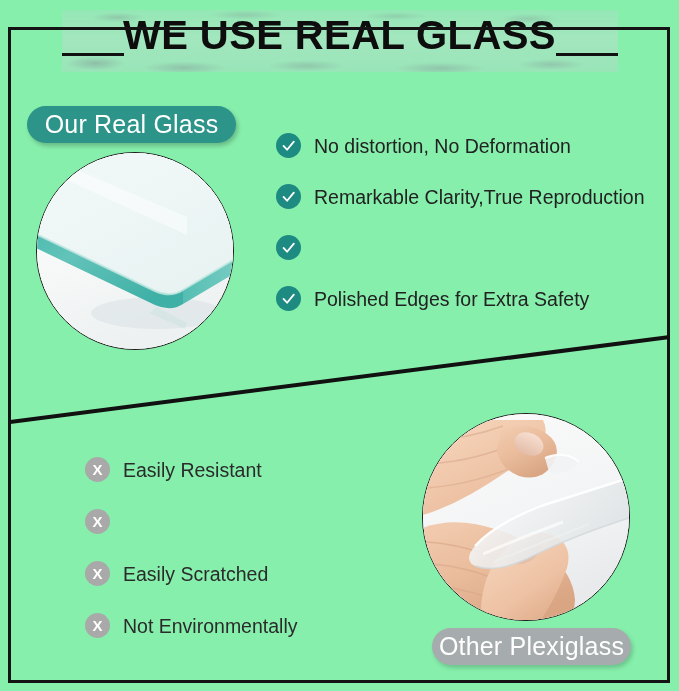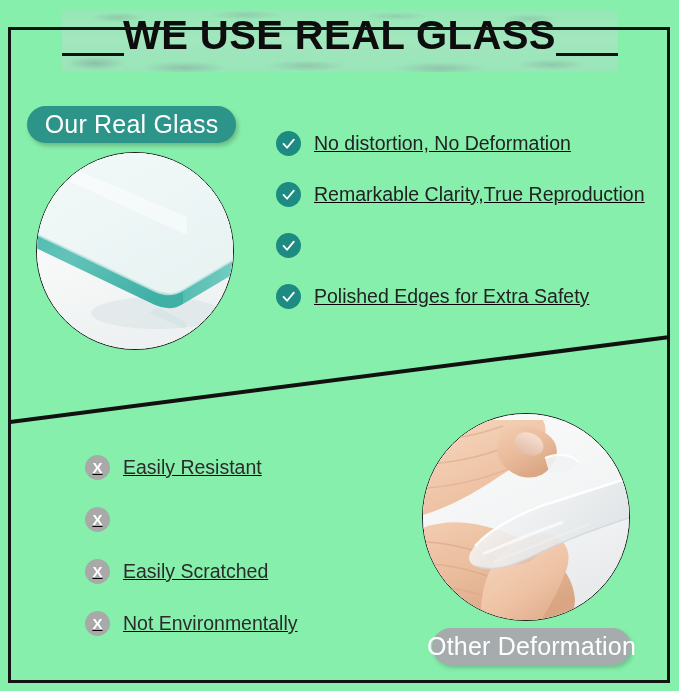--- a/index.html
+++ b/index.html
@@ -151,23 +151,22 @@
 
   
   .list {
     position: absolute;
   }
   .list-good { left: 276px; top: 131px; }
   .list-bad  { left: 85px;  top: 455px; }
 
   .list-item {
     display: flex;
-    align-items: flex-start;
+    align-items: center;
     height: 29px;
-    text-decoration: underline;
   }
   .list-good .list-item { margin-bottom: 22px; }
   .list-bad  .list-item { margin-bottom: 23px; }
 
   .marker {
     flex: 0 0 auto;
     width: 25px;
     height: 25px;
     border-radius: 50%;
     display: flex;
@@ -365,16 +364,16 @@
 
       <path d="M 78 16 Q 104 6 124 20 Q 140 32 130 50 Q 118 68 96 62 Q 76 54 74 36 Z" fill="url(#skinA)"></path>
       <ellipse cx="106" cy="30" rx="15" ry="11" fill="url(#nail)" transform="rotate(24 106 30)"></ellipse>
 
       <path d="M 122 44 Q 142 36 156 48 Q 146 62 126 58 Z" fill="#f1f3f4" opacity="0.9"></path>
       <path d="M 122 44 Q 142 36 156 48" fill="none" stroke="#ffffff" stroke-width="2" opacity="0.9"></path>
     </svg>
   </div>
 
   <div class="pill pill-bad">
-    <span>Other Deformation</span>
+    <span>Other Plexiglass</span>
   </div>
 
 </div>
 
 </body></html>

